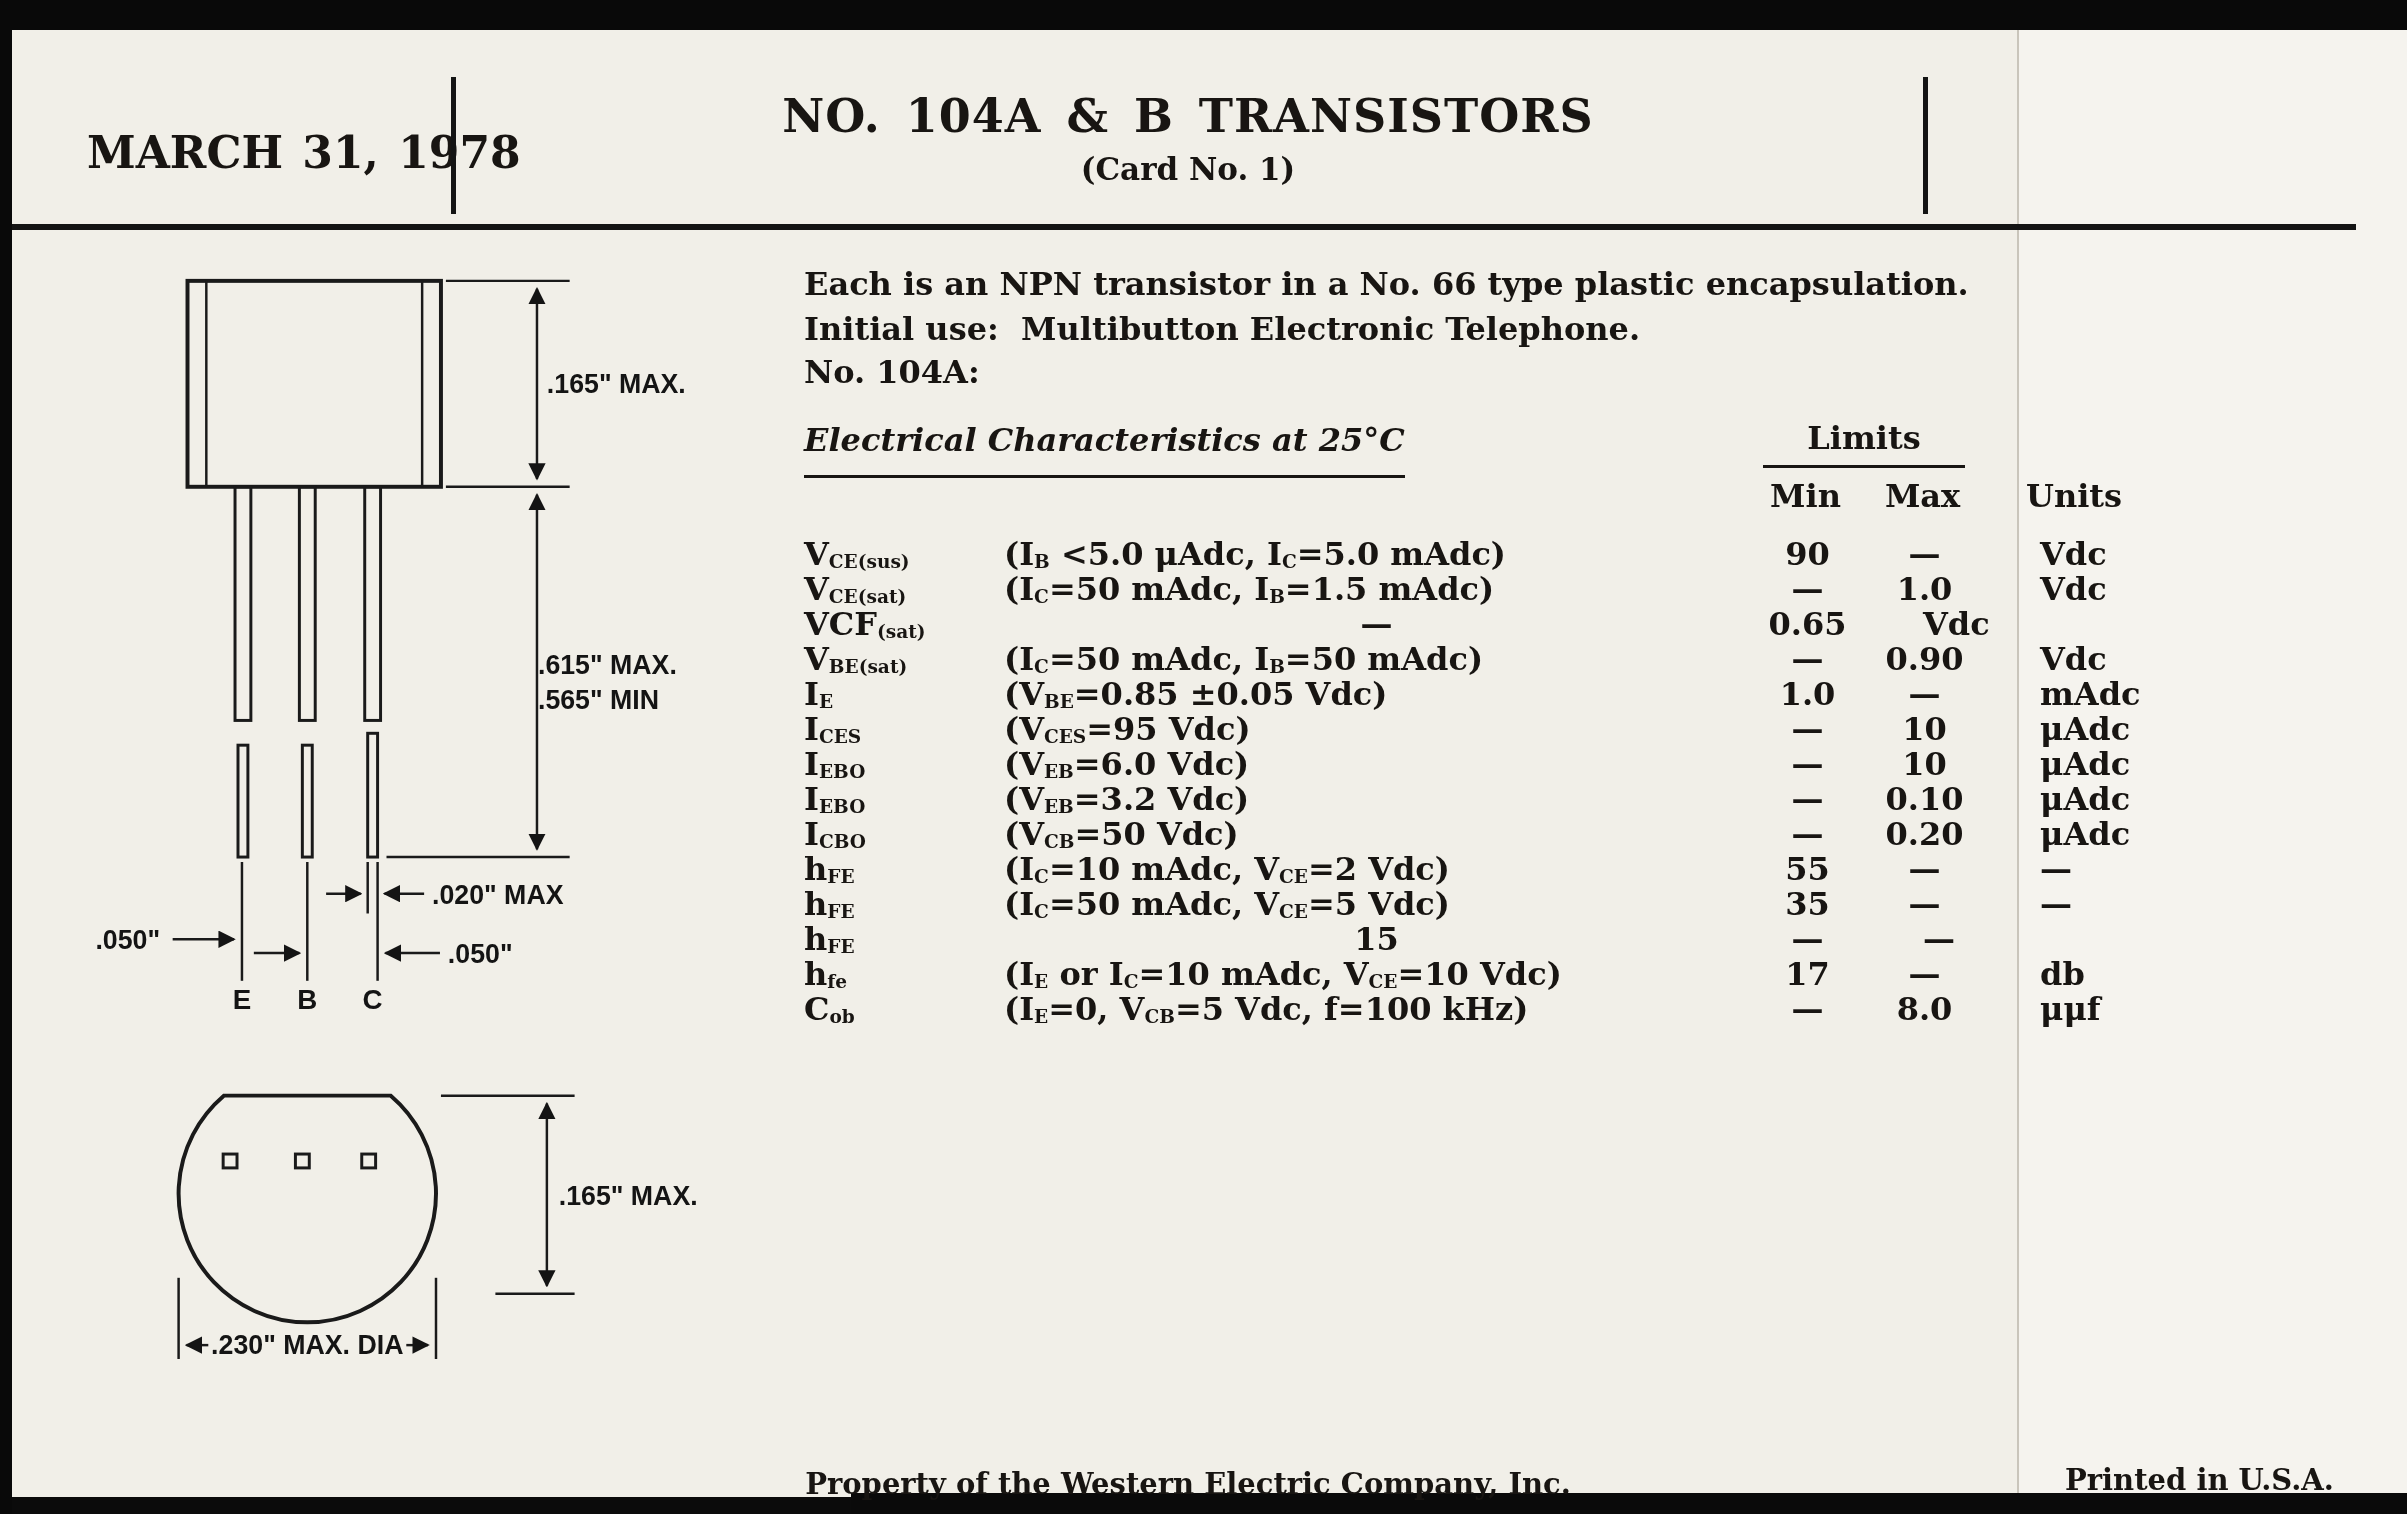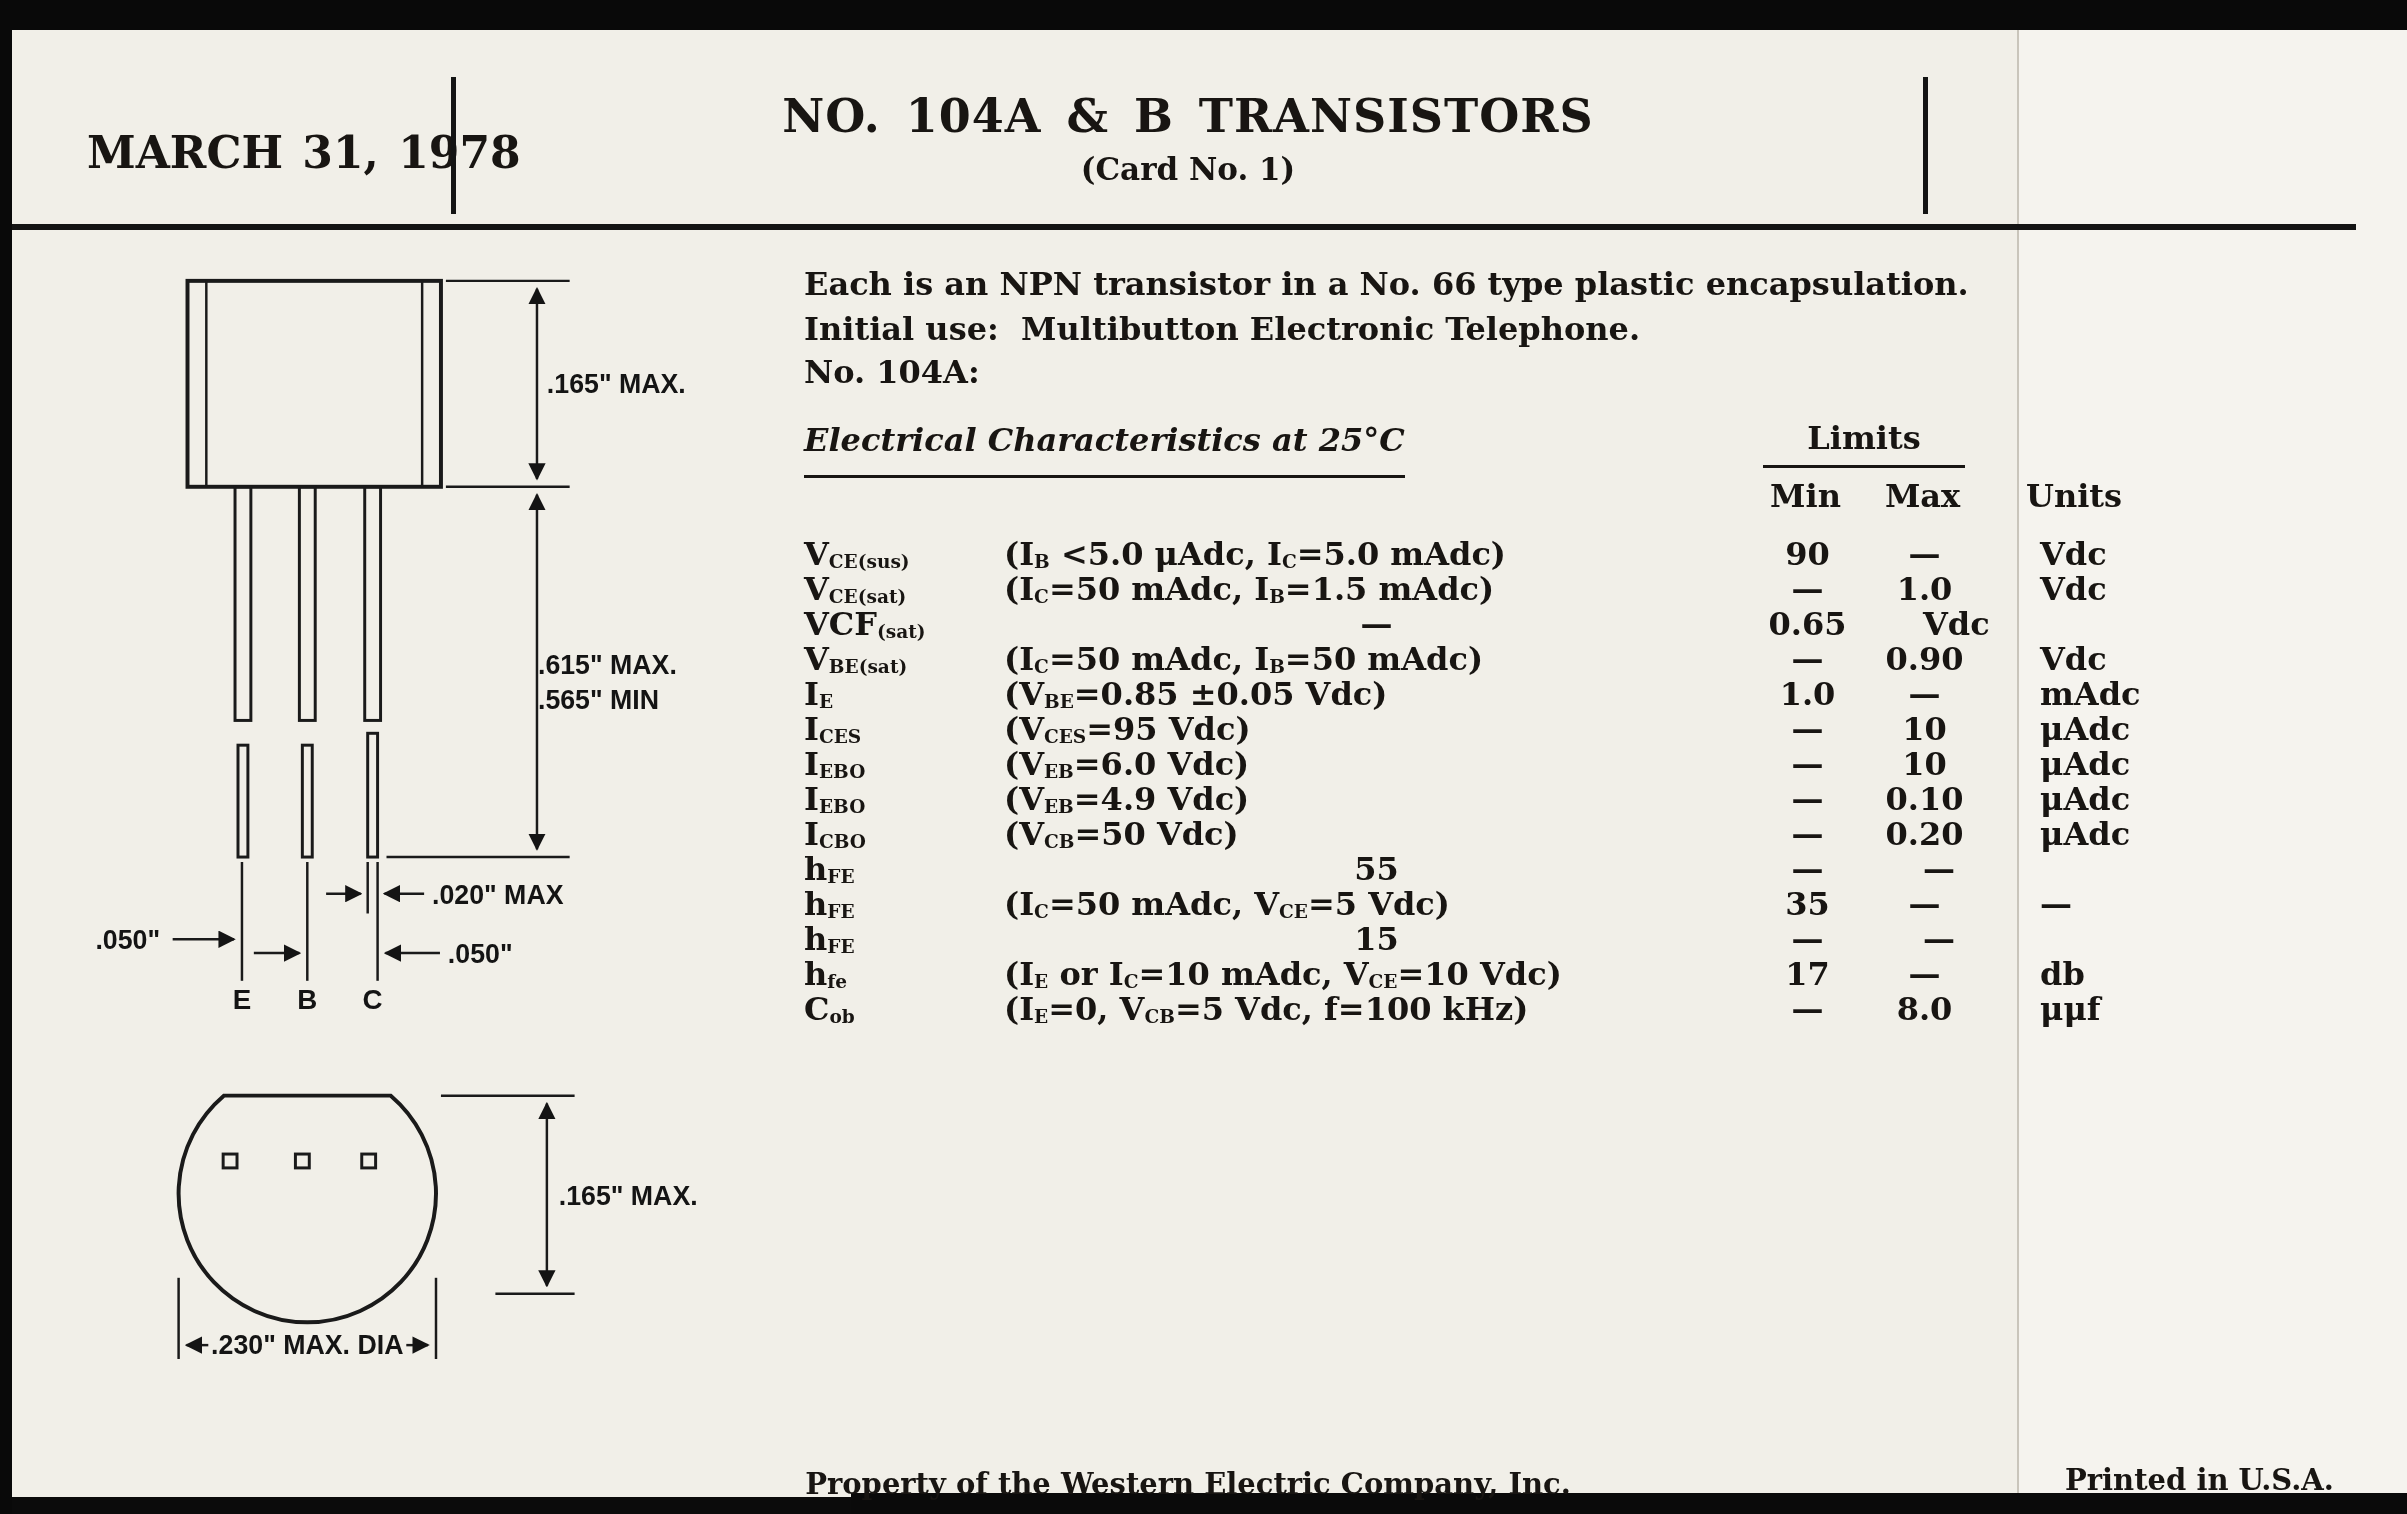--- a/index.html
+++ b/index.html
@@ -158,36 +158,37 @@
     <div class="t-row">
       <div class="c-sym"><span>I</span><sub>EBO</sub></div>
       <div class="c-cond"><span>(V</span><sub>EB</sub><span>=6.0 Vdc)</span></div>
       <div class="c-min">—</div>
       <div class="c-max">10</div>
       <div class="c-units">μAdc</div>
     </div>
 
     <div class="t-row">
       <div class="c-sym"><span>I</span><sub>EBO</sub></div>
-      <div class="c-cond"><span>(V</span><sub>EB</sub><span>=4.9 Vdc)</span></div>
+      <div class="c-cond"><span>(V</span><sub>EB</sub><span>=3.2 Vdc)</span></div>
       <div class="c-min">—</div>
       <div class="c-max">0.10</div>
       <div class="c-units">μAdc</div>
     </div>
 
     <div class="t-row">
       <div class="c-sym"><span>I</span><sub>CBO</sub></div>
       <div class="c-cond"><span>(V</span><sub>CB</sub><span>=50 Vdc)</span></div>
       <div class="c-min">—</div>
       <div class="c-max">0.20</div>
       <div class="c-units">μAdc</div>
     </div>
 
     <div class="t-row">
       <div class="c-sym"><span>h</span><sub>FE</sub></div>
+      <div class="c-cond"><span>(I</span><sub>C</sub><span>=10 mAdc, V</span><sub>CE</sub><span>=2 Vdc)</span></div>
       <div class="c-min">55</div>
       <div class="c-max">—</div>
       <div class="c-units">—</div>
     </div>
 
     <div class="t-row">
       <div class="c-sym"><span>h</span><sub>FE</sub></div>
       <div class="c-cond"><span>(I</span><sub>C</sub><span>=50 mAdc, V</span><sub>CE</sub><span>=5 Vdc)</span></div>
       <div class="c-min">35</div>
       <div class="c-max">—</div>

